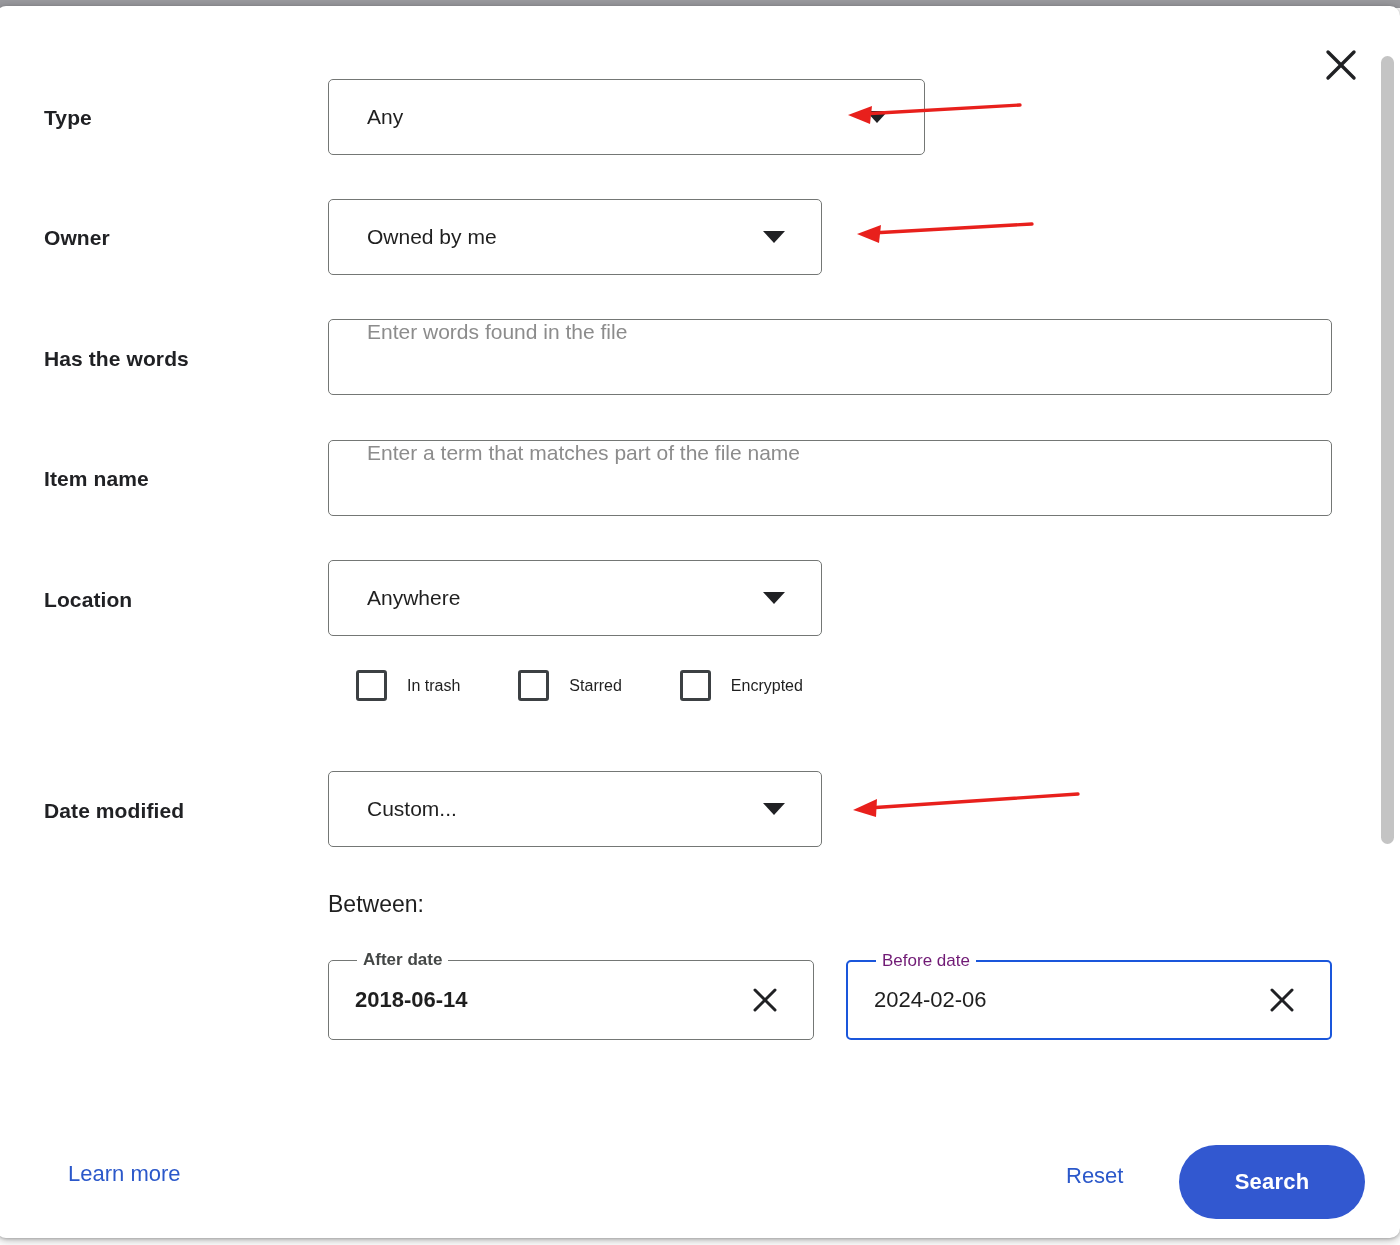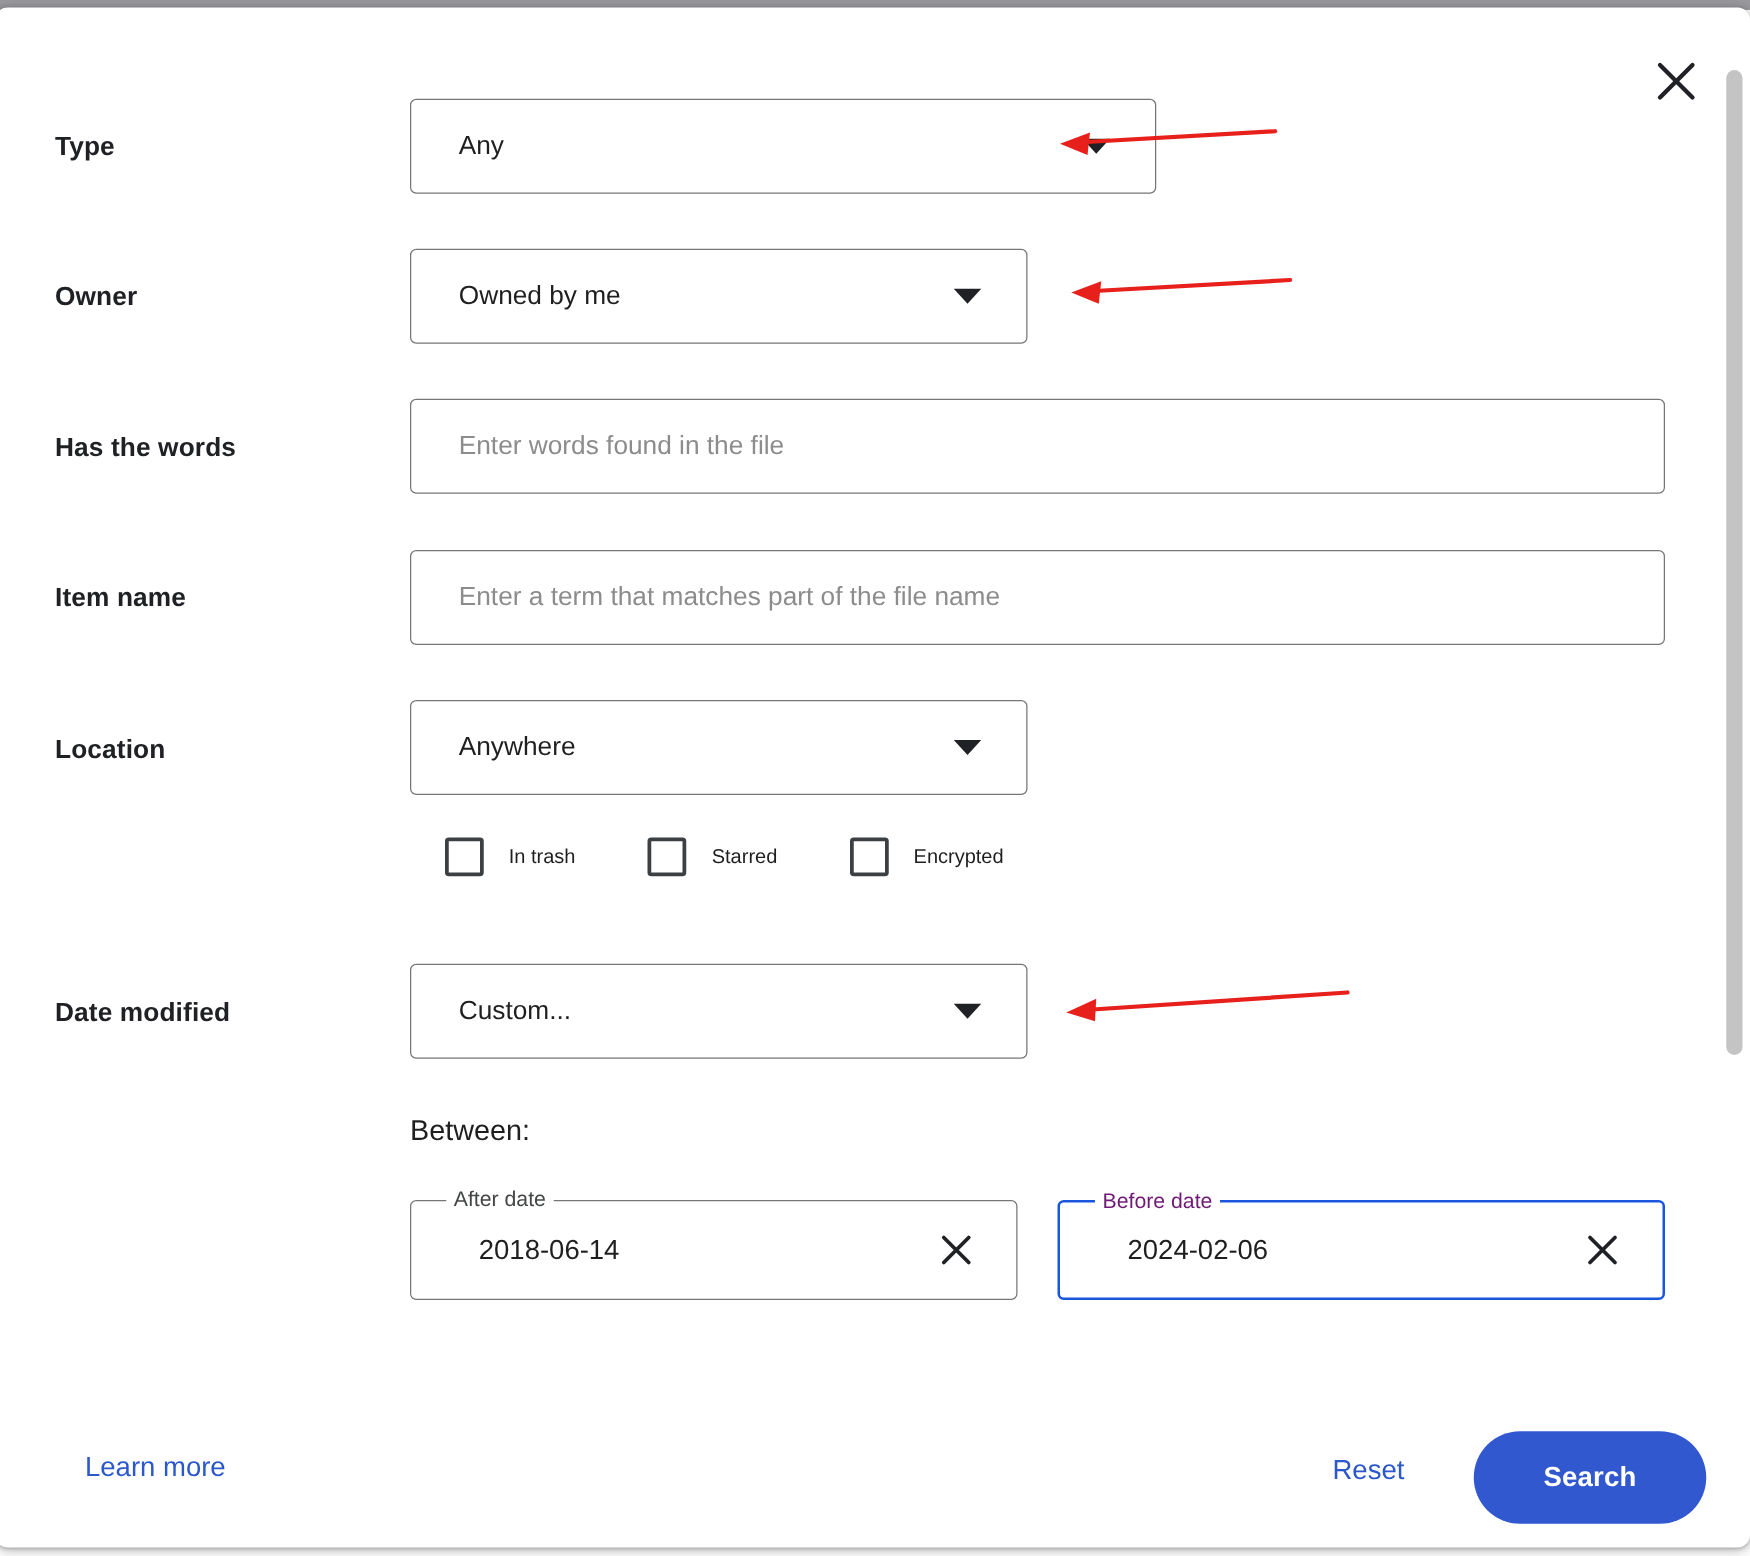--- a/index.html
+++ b/index.html
@@ -123,21 +123,21 @@
   }
 
   
   .textfield {
     position: absolute;
     box-sizing: border-box;
     border: 1.6px solid #747775;
     border-radius: 5px;
     background: #fff;
     display: flex;
-    align-items: center;
+    align-items: flex-start;
     cursor: text;
   }
   .textfield .ph {
     font-size: 21px;
     color: #8c8c8c;
     margin-left: 38px;
   }
 
   
   .checkbox-row {
@@ -176,38 +176,38 @@
   .datefield {
     position: absolute;
     box-sizing: border-box;
     height: 80px;
     border-radius: 5px;
     background: #fff;
     display: flex;
     align-items: center;
     cursor: text;
   }
-  .datefield.normal { border: 1.6px solid #747775; }
+  .datefield.normal { border: 1.6px solid #747775; font-weight: bold; }
   .datefield.focused { border: 2.6px solid #1a56db; }
   .datefield .legend {
     position: absolute;
     top: -11px;
     left: 28px;
     background: #fff;
     padding: 0 6px;
     font-size: 17px;
     line-height: 20px;
     white-space: nowrap;
   }
   .datefield.normal .legend { color: #444746; }
   .datefield.focused .legend { color: #701a75; }
   .datefield .dval {
     font-size: 22px;
     color: #1f1f1f;
-    margin-left: 54px;
+    margin-left: 26px;
     flex: 1;
   }
   .datefield .clear {
     margin-right: 34px;
     width: 28px; height: 28px;
     display: flex; align-items: center; justify-content: center;
     cursor: pointer;
   }
 
   

